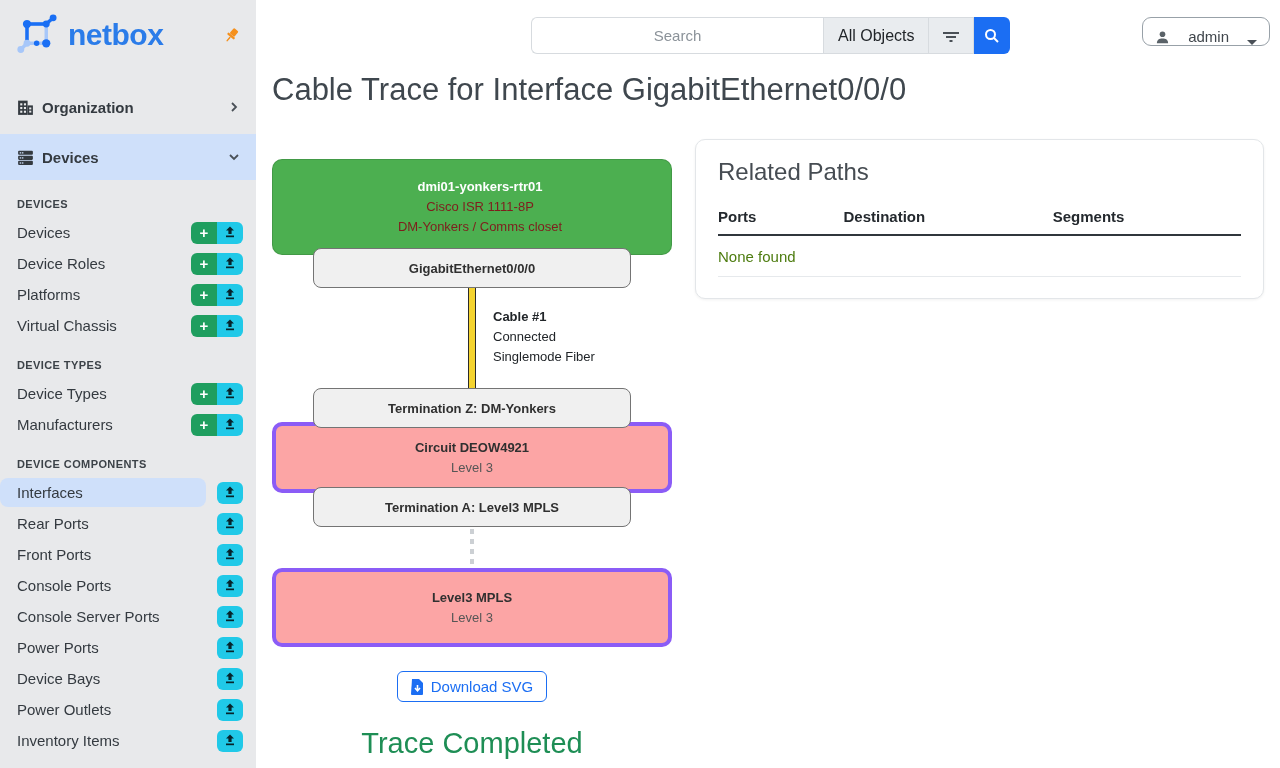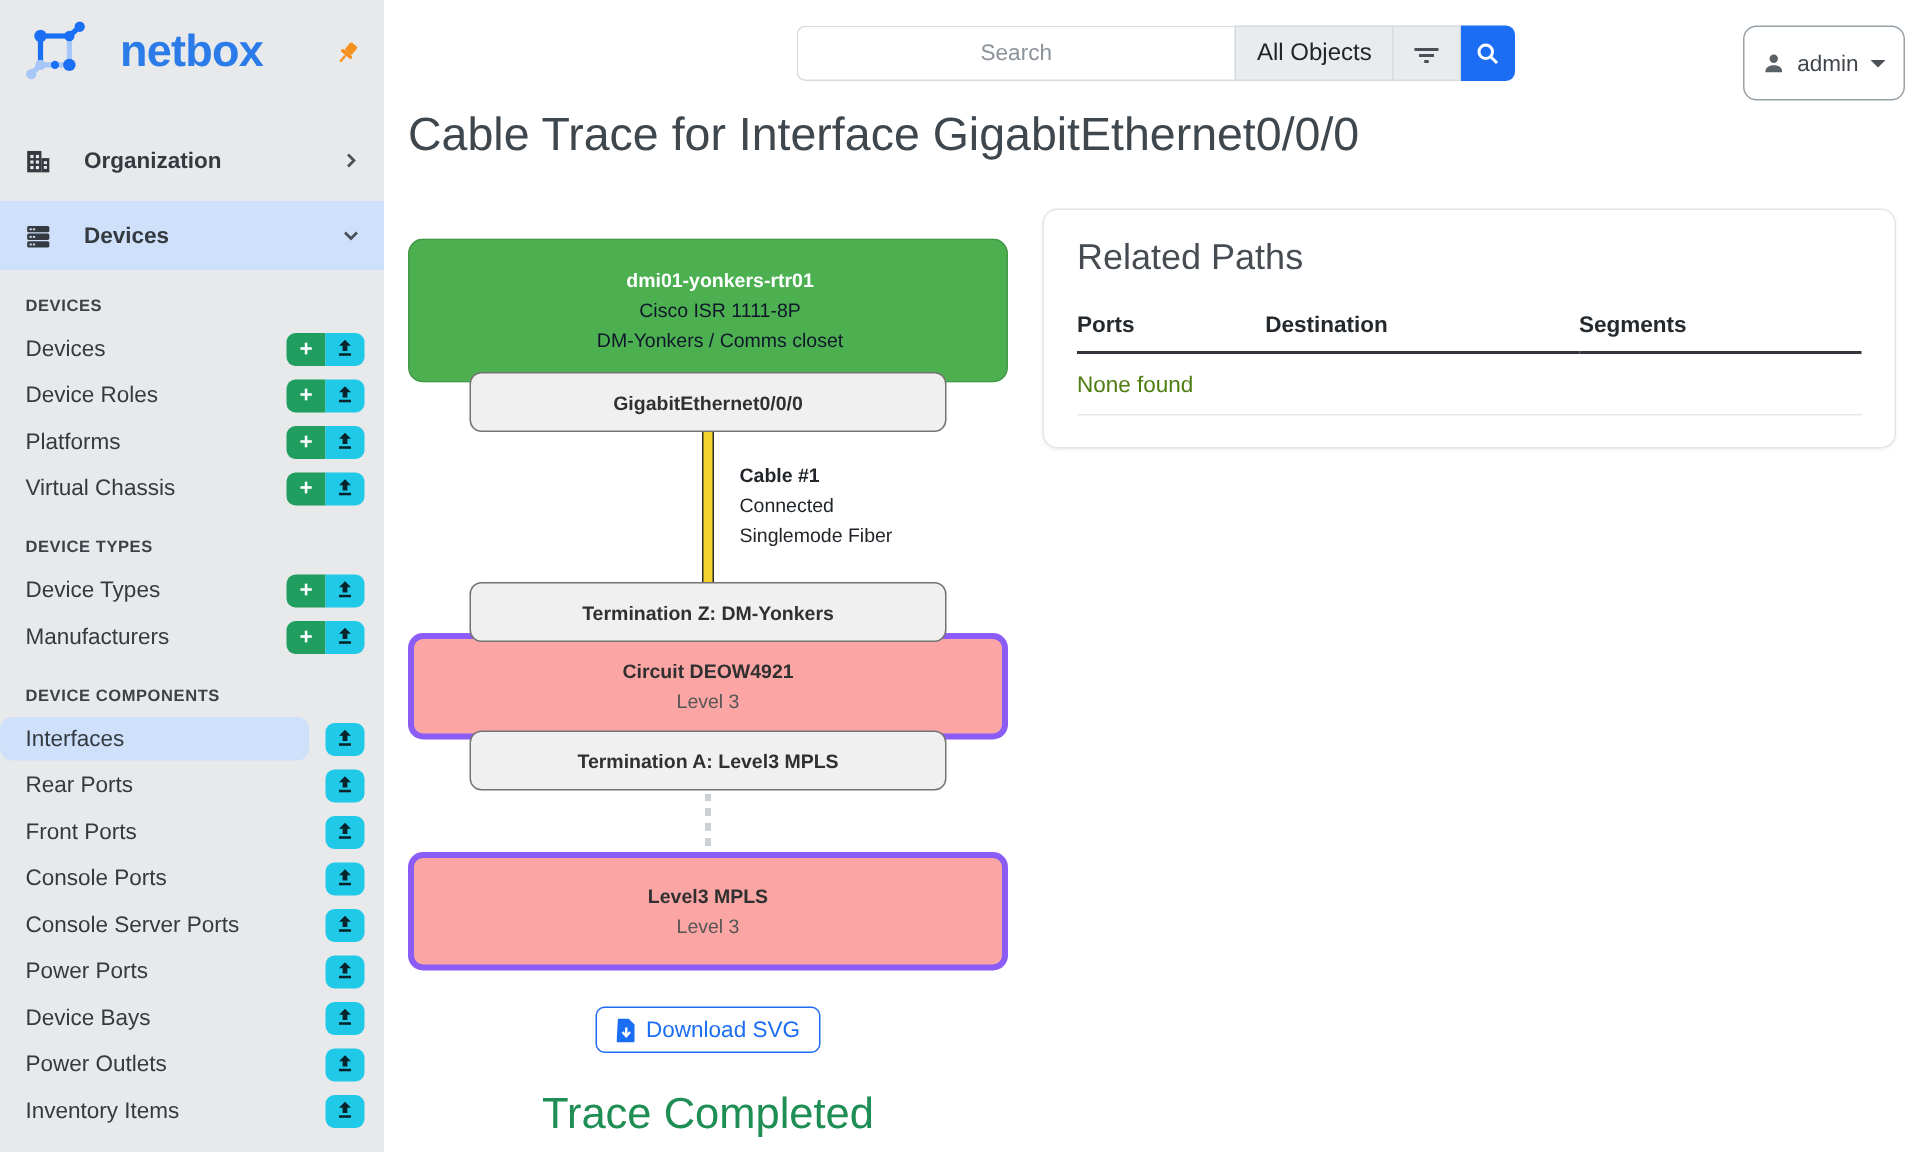--- a/index.html
+++ b/index.html
@@ -1,25 +1,25 @@
 <!DOCTYPE html>
 <html style="--brand_blue: #2b7ce9; --primary: #1b6ef3; --success_green: #4caf50; --status_green: #1e8e55; --add_button_green: #1f9e5f; --import_button_cyan: #20c9e8; --cable_yellow: #f4d32f; --pin_orange: #f5901d; --active_row_blue: #cfe0fa;"><head>
 <meta charset="utf-8">
 <style>
   * { margin:0; padding:0; box-sizing:border-box; }
   html,body { width:1280px; height:768px; overflow:hidden; font-family:"Liberation Sans", sans-serif; background:#fff; }
 
   
   .sidebar { position:absolute; left:0; top:0; width:256px; height:768px; background:#e8e9eb; }
   .logo-row { height:70px; display:flex; align-items:center; padding:0 16px; }
-  .brand { display:flex; align-items:center; gap:20px; text-decoration:none; cursor:pointer; }
+  .brand { display:flex; align-items:center; gap:8px; text-decoration:none; cursor:pointer; }
   .brand-text { font-size:30px; font-weight:bold; color:var(--brand_blue); letter-spacing:-0.5px; }
   .pin-btn { margin-left:auto; cursor:pointer; display:flex; }
 
-  .nav-group { height:46px; display:flex; align-items:center; gap:21px; padding:0 16px; cursor:pointer; }
+  .nav-group { height:46px; display:flex; align-items:center; gap:7px; padding:0 16px; cursor:pointer; }
   .nav-group .nav-label { font-size:15px; font-weight:bold; color:#343a40; }
   .nav-group .chev { margin-left:auto; display:flex; }
   .nav-group.active { background:var(--active_row_blue); }
   #nav-top { margin-top:14px; }
   #nav-top .nav-group + .nav-group { margin-top:4px; }
 
   .sec-header { margin:18px 17px 7px; font-size:11px; font-weight:bold; letter-spacing:.4px; color:#3c4248; }
   .side-item { position:relative; height:31px; display:flex; align-items:center; padding:0 13px 0 17px; }
   .side-item .lbl { font-size:15px; color:#343a40; position:relative; z-index:1; }
   .side-item.active::before { content:""; position:absolute; left:0; top:1px; width:206px; height:29px;
@@ -35,40 +35,40 @@
   .search-group { position:absolute; left:275px; top:17px; height:37px; display:flex; }
   .search-input { width:292px; height:37px; border:1px solid #d7dbdf; border-right:none; border-radius:6px 0 0 6px;
       padding:0 12px; font-size:15px; color:#212529; outline:none; font-family:inherit;text-align:center; }
   .search-input::placeholder { color:#8b9299; }
   .scope-btn { height:37px; padding:0 14px; background:#e9ecef; border:1px solid #d7dbdf; border-right:none;
       font-size:16px; color:#212529; cursor:pointer; font-family:inherit; }
   .filter-btn { width:46px; height:37px; background:#e9ecef; border:1px solid #d7dbdf; cursor:pointer;
       display:flex; align-items:center; justify-content:center; }
   .go-btn { width:36px; height:37px; background:var(--primary); border:none; border-radius:0 6px 6px 0;
       cursor:pointer; display:flex; align-items:center; justify-content:center; }
-  .user-menu { position:absolute; right:10px; top:17px; height:50px; padding:0 12px; border:1px solid #98a1a8;
-      border-radius:9px; display:flex; align-items:center; gap:8px; cursor:pointer; background:#fff; }
+  .user-menu { position:absolute; right:10px; top:17px; height:29px; padding:0 12px; border:1px solid #98a1a8;
+      border-radius:9px; display:flex; align-items:flex-end; gap:18px; cursor:pointer; background:#fff; }
   .user-menu .uname { font-size:15px; color:#40464c; }
   .caret-down { width:0; height:0; border-left:5px solid transparent; border-right:5px solid transparent;
       border-top:5px solid #495057; }
 
   
   .main { position:absolute; left:256px; top:70px; width:1230px; height:698px; background:#fff; }
   .page-title { position:absolute; left:16px; top:2px; font-size:31px; font-weight:500; color:#3f474e; }
 
   .trace-col { position:absolute; left:16px; top:89px; width:400px; }
   .diagram { position:relative; width:400px; height:488px; }
   .node-parent { position:absolute; left:0; width:400px; background:#fca5a5; border:4px solid #8b5cf6;
       border-radius:10px; display:flex; flex-direction:column; align-items:center; justify-content:center;
       text-align:center; line-height:20px; }
   .node-parent .n-title { font-size:13px; font-weight:bold; color:#303030; }
   .node-parent .n-sub { font-size:13px; color:#565656; }
   .node-device { background:var(--success_green); border:1px solid rgba(0,0,0,0.12); }
   .node-device .n-title { color:#fff; }
-  .node-device .n-sub { color:#0f172a; }
+  .node-device .n-sub { color:#7f1d1d; }
   .node-term { position:absolute; left:41px; width:318px; height:40px; background:#f0f0f0; border:1px solid #747474;
       border-radius:8px; display:flex; align-items:center; justify-content:center;
       font-size:13px; font-weight:bold; color:#303030; z-index:2; }
   .cable-line { position:absolute; left:196px; width:8px; background:var(--cable_yellow);
       border-left:1px solid #2b2b2b; border-right:1px solid #2b2b2b; }
   .cable-label { position:absolute; left:221px; font-size:13px; line-height:20px; color:#212529; }
   .cable-label .c-name { font-weight:bold; }
   .dash-line { position:absolute; left:198px; width:4px;
       background:repeating-linear-gradient(180deg, #ccd0d4 0 5px, transparent 5px 10px); }
 

